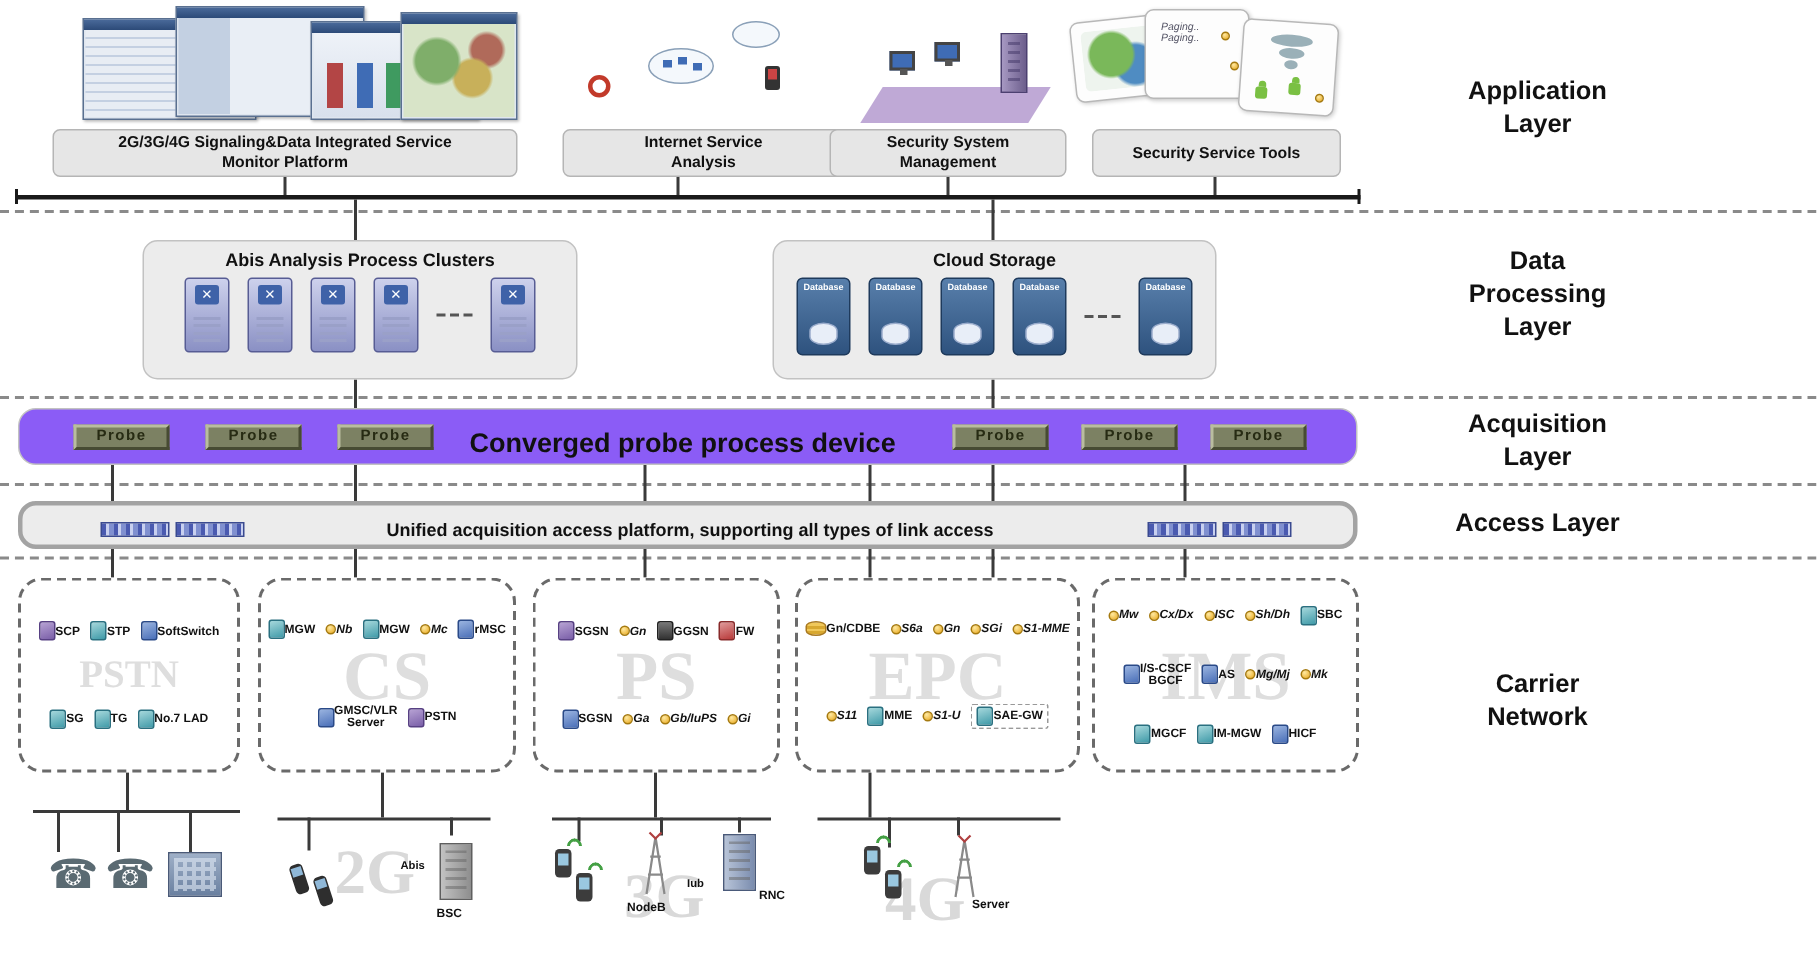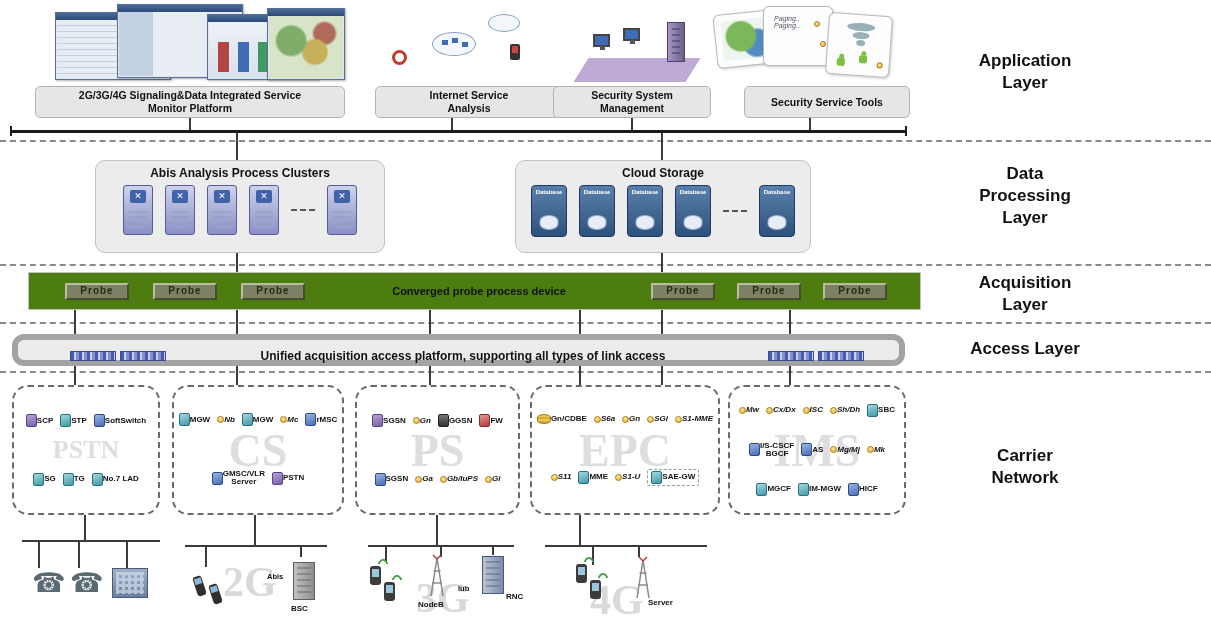--- a/index.html
+++ b/index.html
@@ -73,30 +73,30 @@
      width:16px; height:13px; background:#3f62a8; color:#fff; font-size:9px; line-height:13px; text-align:center; border-radius:2px; }
   .server::after { content:""; position:absolute; bottom:5px; left:5px; right:5px; height:18px;
      background: repeating-linear-gradient(#9aa0c8 0 2px, transparent 2px 5px); }
   .dash-gap { width: 24px; height: 0; border-top: 2px dashed #555; align-self: center; }
   .database { width: 36px; height: 52px; background: linear-gradient(#587fab,#2e527e); border: 1px solid #1e3a5c; border-radius: 4px; position: relative; }
   .db-lbl { display: block; text-align: center; font-size: 6px; font-weight: bold; color: #fff; margin-top: 3px; }
   .database::after { content:""; position:absolute; bottom:6px; left:50%; transform:translateX(-50%);
      width:17px; height:13px; background:#e8eef8; border:1px solid #9aaccc; border-radius:50% / 38%; }
 
   
-  .acq-box { position: absolute; left: 28px; top: 272px; width: 893px; height: 38px;
-             background: #4d7c0f; border: 1px solid #c2c2c2; border-radius: 0; z-index: 2; }
+  .acq-box { position: absolute; left: 12px; top: 272px; width: 893px; height: 38px;
+             background: #8b5cf6; border: 1px solid #c2c2c2; border-radius: 12px; z-index: 2; }
   .probe { position: absolute; top: 10px; width: 64px; height: 17px; background: #7c8163;
            border: 2px solid; border-color: #b9bd9f #474b33 #474b33 #b9bd9f;
            color: #272b13; font-weight: bold; font-size: 10px; line-height: 12px; text-align: center; letter-spacing: 1px; }
-  .acq-text { position: absolute; left: 300px; top: 12px; width: 300px; text-align: center; font-weight: bold; font-size: 11px; }
+  .acq-text { position: absolute; left: 300px; top: 12px; width: 300px; text-align: left; font-weight: bold; font-size: 18px; }
 
   
   .access-box { position: absolute; left: 12px; top: 334px; width: 893px; height: 32px;
-                background: #ececec; border: 6px solid #a3a3a3; border-radius: 12px; z-index: 2; }
+                background: #ececec; border: 3px solid #a3a3a3; border-radius: 12px; z-index: 2; }
   .rack { position: absolute; top: 11px; width: 46px; height: 10px; border: 1px solid #3a4a90;
           background: repeating-linear-gradient(90deg,#4a5ab0 0 3px,#c8d0f0 3px 5px,#8090d0 5px 8px); }
   .access-text { position: absolute; left: 230px; top: 9px; width: 430px; text-align: center; font-weight: bold; font-size: 12px; }
 
   
   .domain { position: absolute; top: 385px; height: 130px; border: 2px dashed #6a6a6a; border-radius: 16px; background: #fff; z-index: 2; }
   .watermark { position: absolute; inset: 0; display: flex; align-items: center; justify-content: center;
                font-family: "Liberation Serif", serif; font-weight: bold; font-size: 46px; color: #dedede; z-index: 0; }
   .d0 .watermark { font-size: 26px; }
   .nodes { position: absolute; inset: 6px 4px; display: flex; flex-wrap: wrap; align-content: space-around;
@@ -220,21 +220,21 @@
 Monitor Platform</span>
   </div>
   <div class="app-box" style="left:375px;width:188px">
     <span class="t">Internet Service
 Analysis</span>
   </div>
   <div class="app-box" style="left:553px;width:158px">
     <span class="t">Security System
 Management</span>
   </div>
-  <div class="app-box" style="left:744px;width:166px">
+  <div class="app-box" style="left:728px;width:166px">
     <span class="t">Security Service Tools</span>
   </div>
 
   <div class="vline" style="left:189px;top:118px;height:12px"></div>
   <div class="vline" style="left:451px;top:118px;height:12px"></div>
   <div class="vline" style="left:631px;top:118px;height:12px"></div>
   <div class="vline" style="left:809px;top:118px;height:12px"></div>
   <div class="bus"></div>
   <div class="bus-tick" style="left:10px"></div>
   <div class="bus-tick" style="left:905px"></div>

